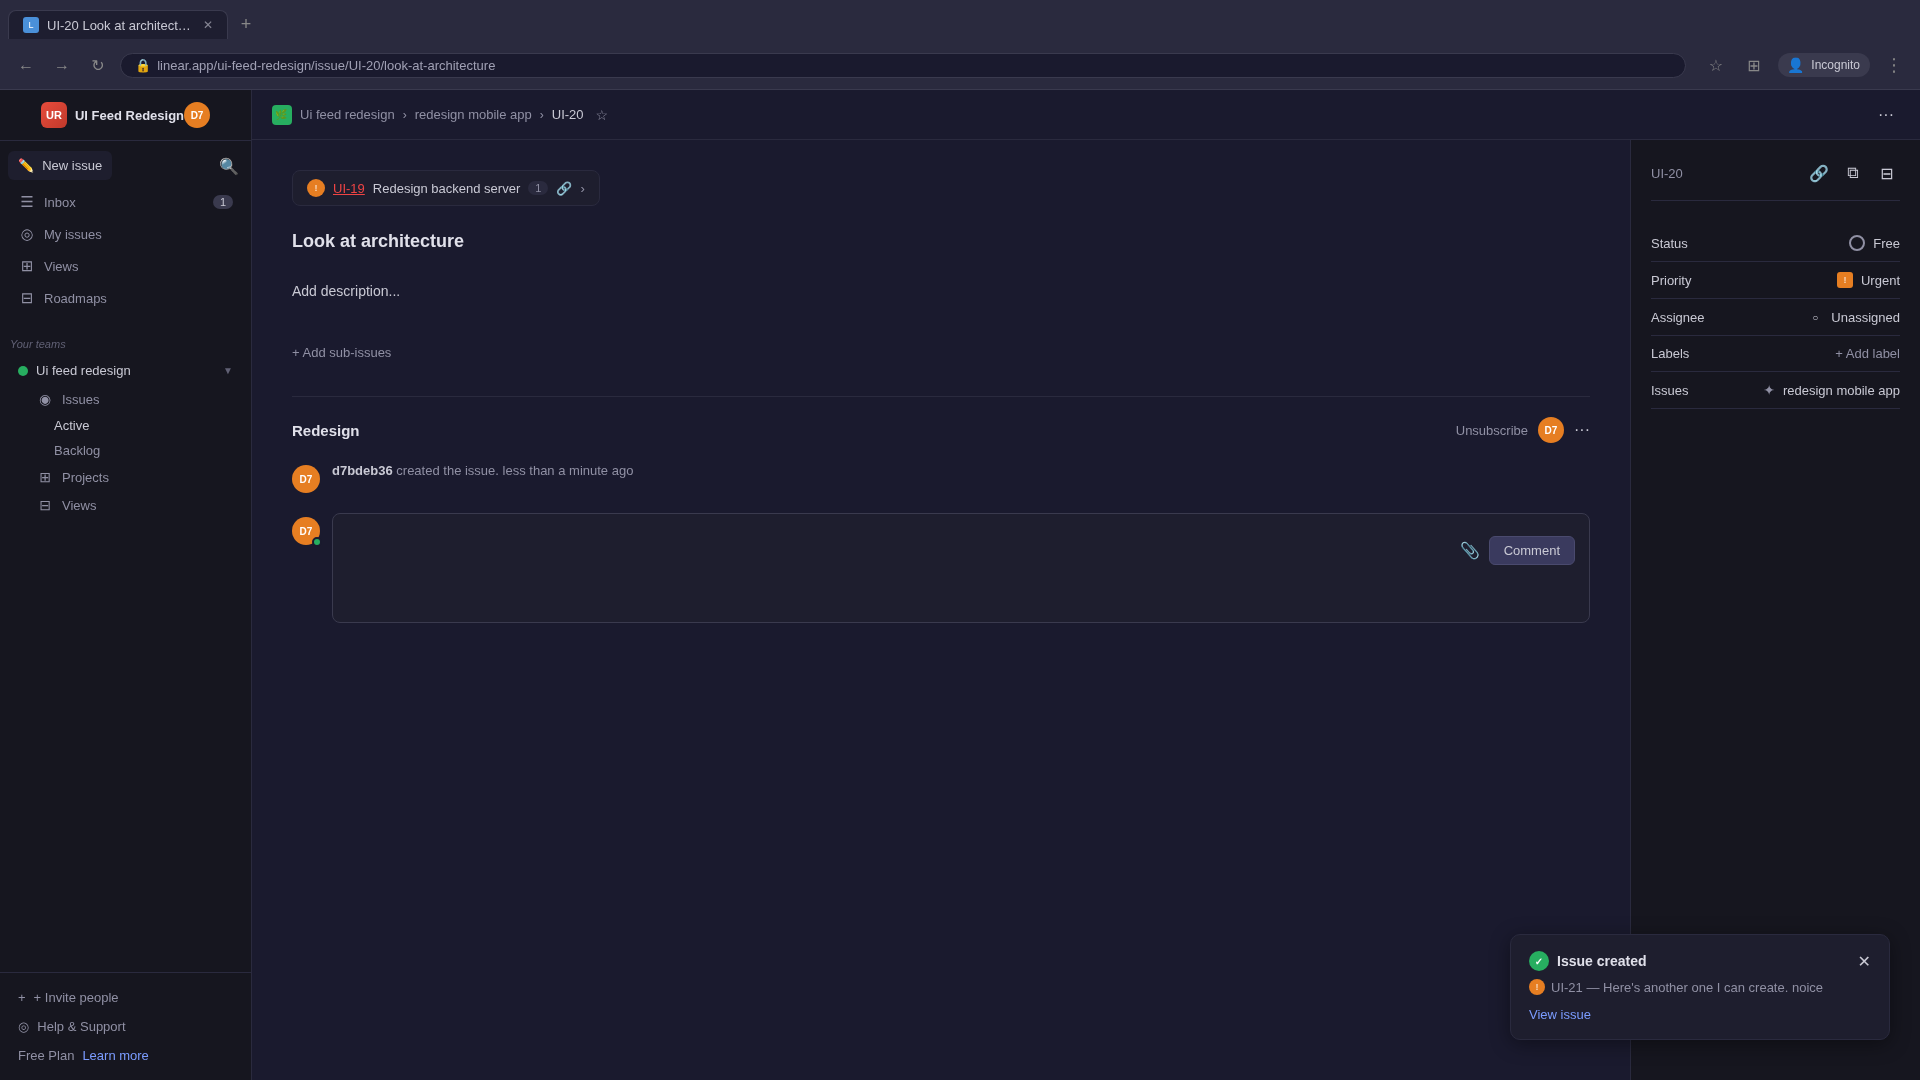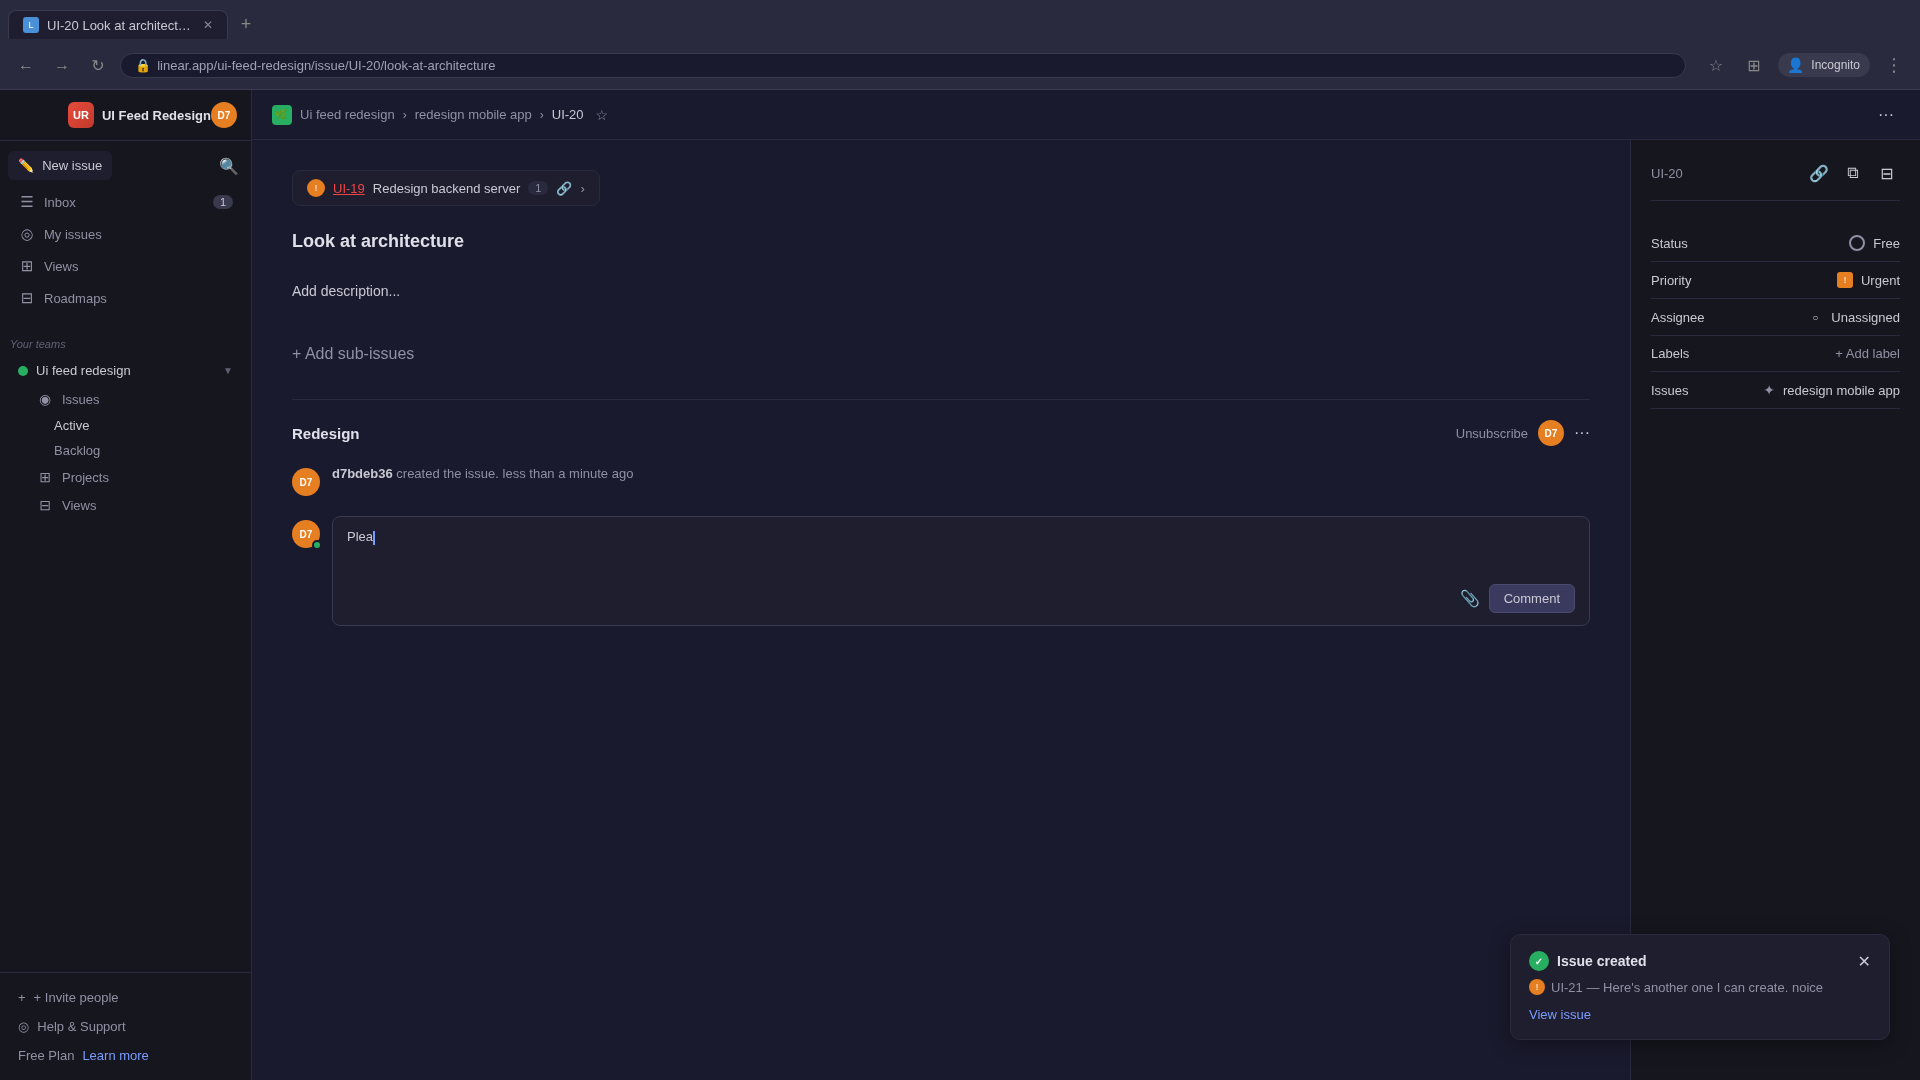--- a/index.html
+++ b/index.html
@@ -20,21 +20,21 @@
     .nav-actions { display: flex; align-items: center; gap: 10px; margin-left: 8px; }
     .nav-action-btn { color: #888; cursor: pointer; font-size: 16px; width: 28px; height: 28px; display: flex; align-items: center; justify-content: center; }
     .incognito-badge { background: #3a3a4e; border-radius: 12px; padding: 4px 10px; font-size: 12px; color: #c9c9d4; display: flex; align-items: center; gap: 6px; cursor: pointer; }
     .dots-menu { color: #888; cursor: pointer; font-size: 18px; width: 28px; height: 28px; display: flex; align-items: center; justify-content: center; }
 
     
     .app { display: flex; flex: 1; overflow: hidden; }
 
     
     .sidebar { width: 252px; background: #16161f; border-right: 1px solid #2a2a3e; display: flex; flex-direction: column; flex-shrink: 0; }
-    .sidebar-header { padding: 12px 14px; display: flex; align-items: center; justify-content: flex-end; border-bottom: 1px solid #2a2a3e; }
+    .sidebar-header { padding: 12px 14px; display: flex; align-items: center; justify-content: center; border-bottom: 1px solid #2a2a3e; }
     .workspace-info { display: flex; align-items: center; gap: 8px; }
     .workspace-avatar { width: 26px; height: 26px; background: linear-gradient(135deg, #e74c3c, #c0392b); border-radius: 6px; display: flex; align-items: center; justify-content: center; font-size: 11px; font-weight: 700; color: white; flex-shrink: 0; }
     .workspace-name { font-size: 13px; font-weight: 600; color: #e0e0ea; }
     .user-avatar { width: 26px; height: 26px; background: #e67e22; border-radius: 50%; display: flex; align-items: center; justify-content: center; font-size: 10px; font-weight: 600; color: white; cursor: pointer; }
 
     .sidebar-nav { padding: 10px 8px; }
     .sidebar-item { display: flex; align-items: center; gap: 8px; padding: 7px 10px; border-radius: 6px; cursor: pointer; color: #9090a4; font-size: 13px; position: relative; }
     .sidebar-item .icon { font-size: 15px; width: 18px; text-align: center; flex-shrink: 0; }
     .sidebar-item .badge { margin-left: auto; background: #3a3a4e; border-radius: 10px; padding: 1px 7px; font-size: 11px; color: #c9c9d4; }
 
@@ -83,21 +83,21 @@
     .parent-issue-bar { display: flex; align-items: center; gap: 8px; padding: 8px 14px; background: #1e1e2e; border-radius: 8px; margin-bottom: 24px; font-size: 13px; color: #9090a4; border: 1px solid #2a2a3e; cursor: pointer; width: fit-content; }
     .parent-issue-icon { width: 18px; height: 18px; background: #e67e22; border-radius: 50%; display: flex; align-items: center; justify-content: center; font-size: 9px; color: white; flex-shrink: 0; }
     .parent-issue-id { color: #ef4444; text-decoration: underline; }
     .parent-issue-title { color: #c9c9d4; }
     .parent-issue-count { background: #2a2a3e; border-radius: 10px; padding: 1px 7px; font-size: 11px; }
     .parent-issue-arrow { color: #6060748; }
 
     .issue-title { font-size: 18px; font-weight: 600; color: #e0e0ea; margin-bottom: 20px; line-height: 1.3; }
     .issue-description { color: #6060748; font-size: 14px; margin-bottom: 30px; padding: 10px 0; cursor: text; }
 
-    .sub-issues-btn { display: flex; align-items: center; gap: 6px; color: #9090a4; font-size: 16px; cursor: pointer; margin-bottom: 30px; padding: 6px 0; }
+    .sub-issues-btn { display: flex; align-items: center; gap: 6px; color: #9090a4; font-size: 13px; cursor: pointer; margin-bottom: 30px; padding: 6px 0; }
 
     .divider { border: none; border-top: 1px solid #2a2a3e; margin: 10px 0 20px; }
 
     
     .activity-section { margin-top: 10px; }
     .activity-header { display: flex; align-items: center; justify-content: space-between; margin-bottom: 20px; }
     .activity-title { font-size: 15px; font-weight: 600; color: #e0e0ea; }
     .activity-actions { display: flex; align-items: center; gap: 10px; }
     .unsubscribe-btn { font-size: 13px; color: #9090a4; cursor: pointer; background: none; border: none; }
     .activity-user-avatar { width: 26px; height: 26px; background: #e67e22; border-radius: 50%; display: flex; align-items: center; justify-content: center; font-size: 10px; color: white; font-weight: 600; }
@@ -327,23 +327,20 @@
               <span class="activity-time">less than a minute ago</span>
             </div>
           </div>
 
           <div class="comment-box">
             <div class="comment-avatar">
               <span>D7</span>
               <div class="comment-avatar-dot"></div>
             </div>
             <div class="comment-input-area">
-              <div class="comment-text">
-                <span>Plea</span><span class="comment-cursor"></span>
-              </div>
               <div class="comment-actions">
                 <span class="attach-btn">📎</span>
                 <button class="comment-submit-btn">Comment</button>
               </div>
             </div>
           </div>
         </div>
       </div>
 
       <div class="issue-sidebar">

